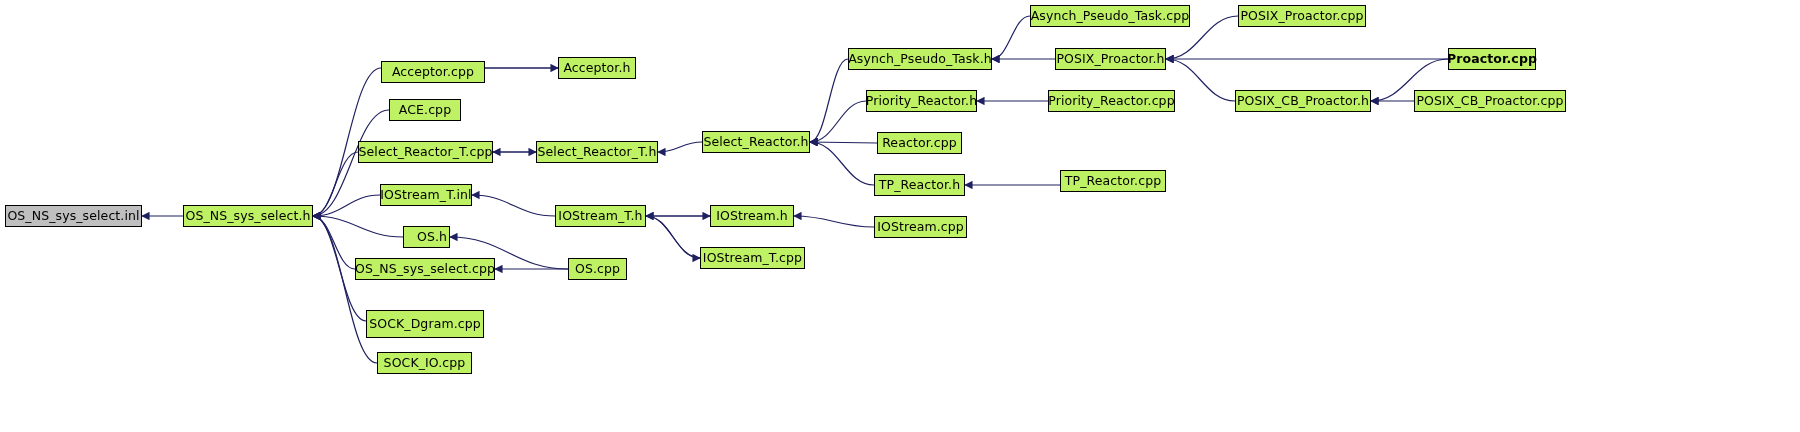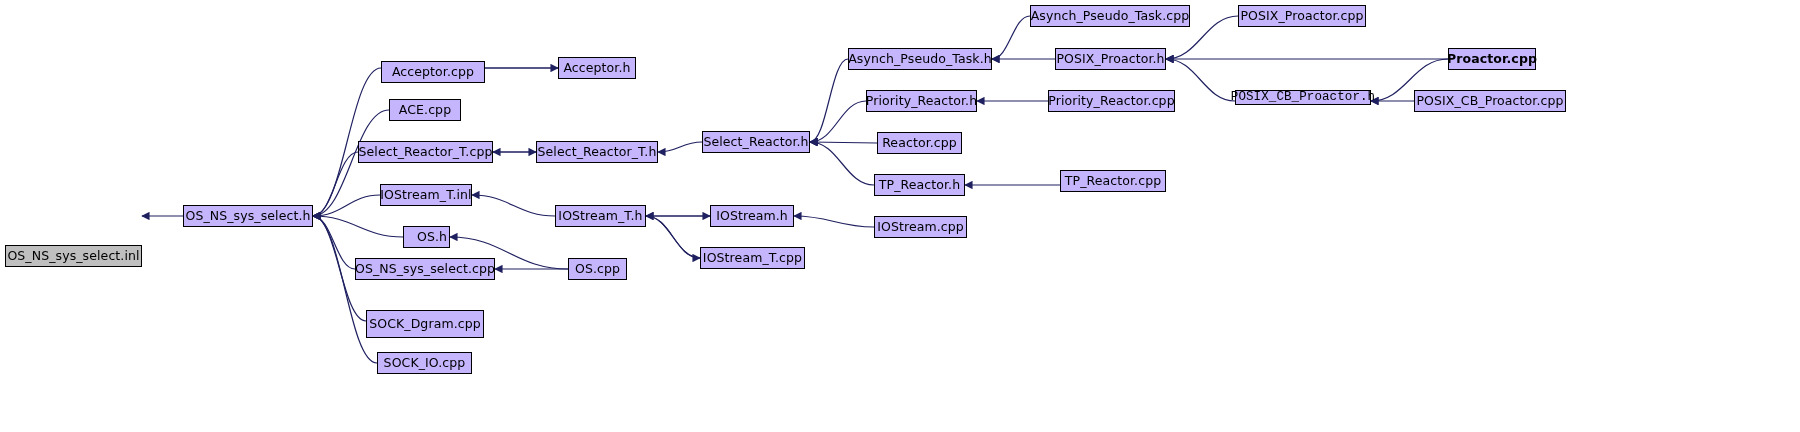--- a/index.html
+++ b/index.html
@@ -3,32 +3,32 @@
 <meta charset="utf-8">
 <style>
   html,body{margin:0;padding:0;background:#ffffff;}
   body{font-family:"DejaVu Sans","Liberation Sans",sans-serif;}
   #graph{position:relative;width:1800px;height:432px;background:#ffffff;overflow:hidden;}
   #edges{position:absolute;left:0;top:0;width:1800px;height:432px;}
   .node{
     position:absolute;
     box-sizing:border-box;
     border:1px solid #000000;
-    background:#c4b5fd;
+    background:#bef264;
     color:#000000;
     font-size:12.5px;
     line-height:1;
     display:flex;
     align-items:center;
     justify-content:center;
     white-space:nowrap;
     letter-spacing:0.1px;
     z-index:2;
   }
-  .node.current{background:#bfbfbf;border:1px solid #000000;margin-top:40px;}
+  .node.current{background:#bfbfbf;border:1px solid #000000;}
 </style>
 </head>
 <body>
 
 <div id="graph">
   <svg id="edges" xmlns="http://www.w3.org/2000/svg">
       <defs>
         <marker id="ah" viewBox="0 0 10 10" refX="9" refY="5" markerWidth="7" markerHeight="7" orient="auto-start-reverse">
           <path d="M 0 0 L 10 5 L 0 10 z" fill="#1f2060"></path>
         </marker>
@@ -90,17 +90,17 @@
       <div class="node" style="left: 848px; top: 48px; width: 144px; height: 22px;">Asynch_Pseudo_Task.h</div>
       <div class="node" style="left: 866px; top: 90px; width: 111px; height: 22px;">Priority_Reactor.h</div>
       <div class="node" style="left: 877px; top: 132px; width: 85px; height: 22px;">Reactor.cpp</div>
       <div class="node" style="left: 874px; top: 174px; width: 91px; height: 22px;">TP_Reactor.h</div>
       <div class="node" style="left: 874px; top: 216px; width: 93px; height: 22px;">IOStream.cpp</div>
       <div class="node" style="left: 1030px; top: 5px; width: 160px; height: 22px;">Asynch_Pseudo_Task.cpp</div>
       <div class="node" style="left: 1055px; top: 48px; width: 111px; height: 22px;">POSIX_Proactor.h</div>
       <div class="node" style="left: 1048px; top: 90px; width: 127px; height: 22px;">Priority_Reactor.cpp</div>
       <div class="node" style="left: 1060px; top: 170px; width: 106px; height: 22px;">TP_Reactor.cpp</div>
       <div class="node" style="left: 1238px; top: 5px; width: 128px; height: 22px;">POSIX_Proactor.cpp</div>
-      <div class="node" style="left: 1235px; top: 90px; width: 136px; height: 15px; font-family: Liberation Mono, monospace;">POSIX_CB_Proactor.h</div>
+      <div class="node" style="left: 1235px; top: 90px; width: 136px; height: 22px;">POSIX_CB_Proactor.h</div>
       <div class="node" style="left: 1448px; top: 48px; width: 88px; height: 22px; font-weight: bold;">Proactor.cpp</div>
       <div class="node" style="left: 1414px; top: 90px; width: 152px; height: 22px;">POSIX_CB_Proactor.cpp</div>
     </div>
 </div>
 
 </body></html>

